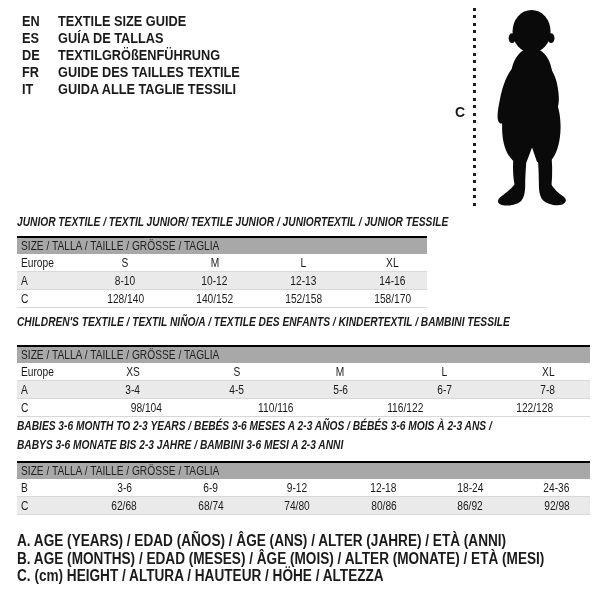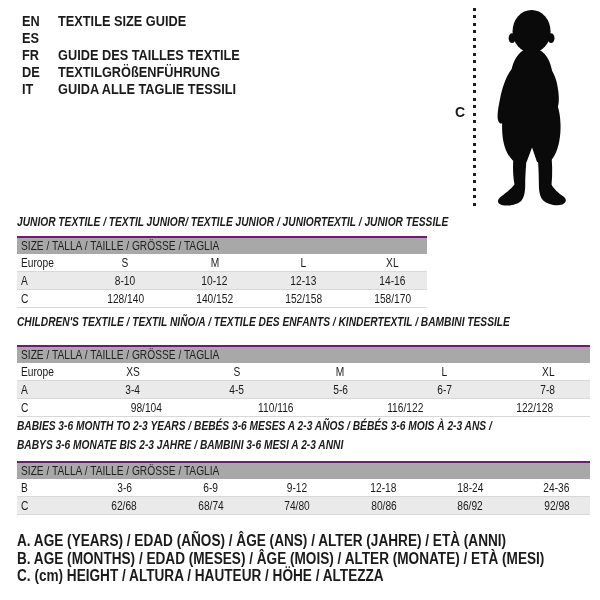--- a/index.html
+++ b/index.html
@@ -24,21 +24,21 @@
   .tbl{position:absolute;left:17px;}
   .t1{top:216px;width:410px;}
   .t2{top:316px;width:573px;}
   .t3{top:417px;width:573px;}
   .tz{overflow:visible;font-style:italic;}
   .tz1{height:20px;}
   .tz2{height:29px;}
   .tz3{height:44px;}
   .tbl-title{font-size:12px;font-weight:bold;line-height:13px;white-space:nowrap;}
   .t3 .tbl-title{line-height:19px;}
-  .bar{height:16px;border-top:2px solid #701a75;background:#a8a8a8;display:flex;align-items:center;
+  .bar{height:16px;border-top:2px solid #000000;background:#a8a8a8;display:flex;align-items:center;
        padding-left:4px;font-size:12px;color:#1f1f1f;}
   .row{display:flex;height:17px;align-items:center;font-size:12px;border-bottom:1px solid #d8d8d8;gap:20px;}
   .row .lbl{width:50px;padding-left:4px;}
   .row .cell{flex:1;text-align:center;}
   .stripe{background:#eaeaea;}
 
   
   .legend{position:absolute;left:17px;top:532px;}
   .legend-line{height:17.5px;line-height:17.5px;font-size:16px;font-weight:bold;white-space:nowrap;}
 </style>
@@ -47,28 +47,29 @@
 
 <div class="page">
 
   <div class="lang">
     <div class="lang-row">
       <span class="lang-code"><span class="cxl">EN</span></span>
       <span class="lang-label"><span class="cxl">TEXTILE SIZE GUIDE</span></span>
     </div>
     <div class="lang-row">
       <span class="lang-code"><span class="cxl">ES</span></span>
+      <span class="lang-label"><span class="cxl">GUÍA DE TALLAS</span></span>
+    </div>
+    <div class="lang-row">
+      <span class="lang-code"><span class="cxl">DE</span></span>
+      <span class="lang-label"><span class="cxl">TEXTILGRÖßENFÜHRUNG</span></span>
     </div>
     <div class="lang-row">
       <span class="lang-code"><span class="cxl">FR</span></span>
       <span class="lang-label"><span class="cxl">GUIDE DES TAILLES TEXTILE</span></span>
-    </div>
-    <div class="lang-row">
-      <span class="lang-code"><span class="cxl">DE</span></span>
-      <span class="lang-label"><span class="cxl">TEXTILGRÖßENFÜHRUNG</span></span>
     </div>
     <div class="lang-row">
       <span class="lang-code"><span class="cxl">IT</span></span>
       <span class="lang-label"><span class="cxl">GUIDA ALLE TAGLIE TESSILI</span></span>
     </div>
   </div>
 
   <span class="c-label">C</span>
   <div class="dotline"></div>
   <svg class="baby" width="96" height="200" viewBox="0 0 95 205" xmlns="http://www.w3.org/2000/svg">

